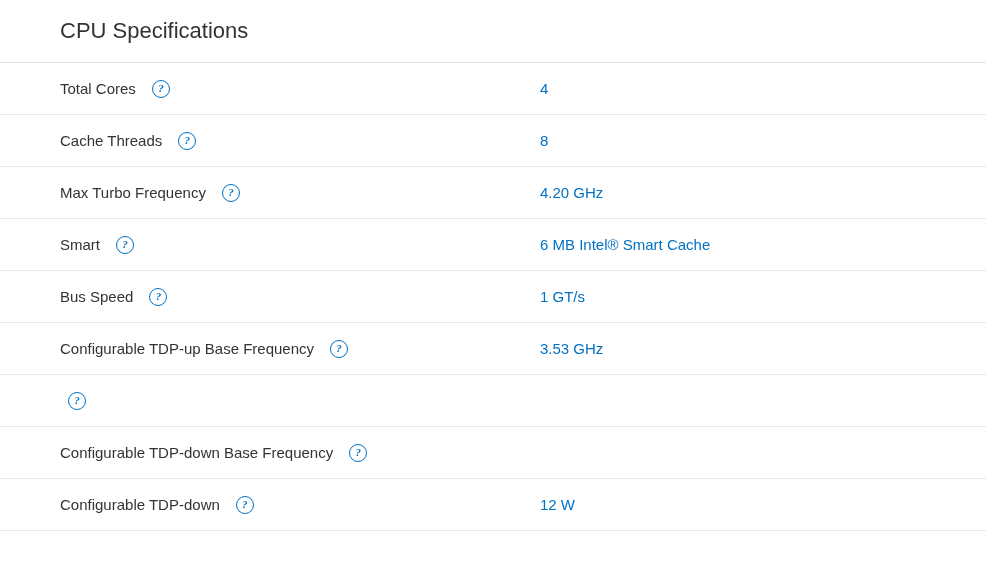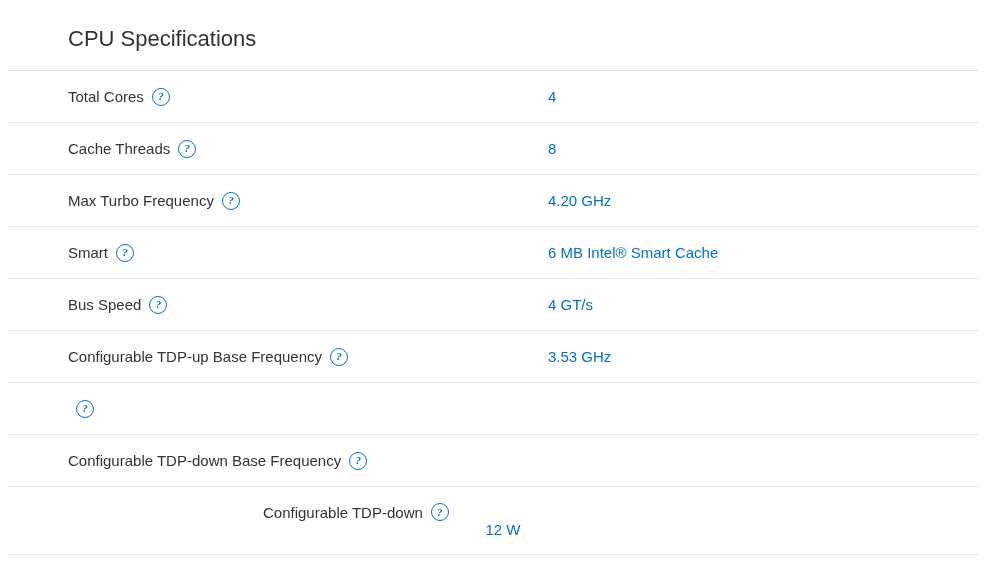--- a/index.html
+++ b/index.html
@@ -11,49 +11,49 @@
     body {
       font-family: 'Intel Clear', Arial, sans-serif;
       background-color: #ffffff;
       color: #333333;
       width: 986px;
       min-height: 571px;
     }
 
     .cpu-specs-container {
       width: 986px;
-      padding: 8px;
+      padding: 0;
     }
 
     .section-title {
       font-size: 22px;
       font-weight: 400;
       color: #333333;
       padding: 18px 40px 18px 60px;
       border-bottom: 1px solid #e0e0e0;
     }
 
     .spec-row {
       display: flex;
       align-items: center;
       padding: 16px 40px 16px 60px;
       border-bottom: 1px solid #e8e8e8;
       min-height: 52px;
     }
 
     .spec-row:last-child {
       border-bottom: 1px solid #e8e8e8;
-      flex-direction: column;
     }
 
     .spec-label-container {
       display: flex;
-      align-items: center;
+      align-items: flex-start;
       width: 480px;
       flex-shrink: 0;
+      gap: 8px;
     }
 
     .spec-label {
       font-size: 15px;
       color: #333333;
       font-weight: 400;
     }
 
     .help-icon {
       display: inline-flex;
@@ -112,21 +112,21 @@
           <span class="spec-label">Smart</span>
           <span class="help-icon">?</span>
         </div>
         <div class="spec-value">6 MB Intel® Smart Cache</div>
       </div>
       <div class="spec-row">
         <div class="spec-label-container">
           <span class="spec-label">Bus Speed</span>
           <span class="help-icon">?</span>
         </div>
-        <div class="spec-value">4 GT/s</div>
+        <div class="spec-value">1 GT/s</div>
       </div>
       <div class="spec-row">
         <div class="spec-label-container">
           <span class="spec-label">Configurable TDP-up Base Frequency</span>
           <span class="help-icon">?</span>
         </div>
         <div class="spec-value">3.53 GHz</div>
       </div>
       <div class="spec-row">
         <div class="spec-label-container">

